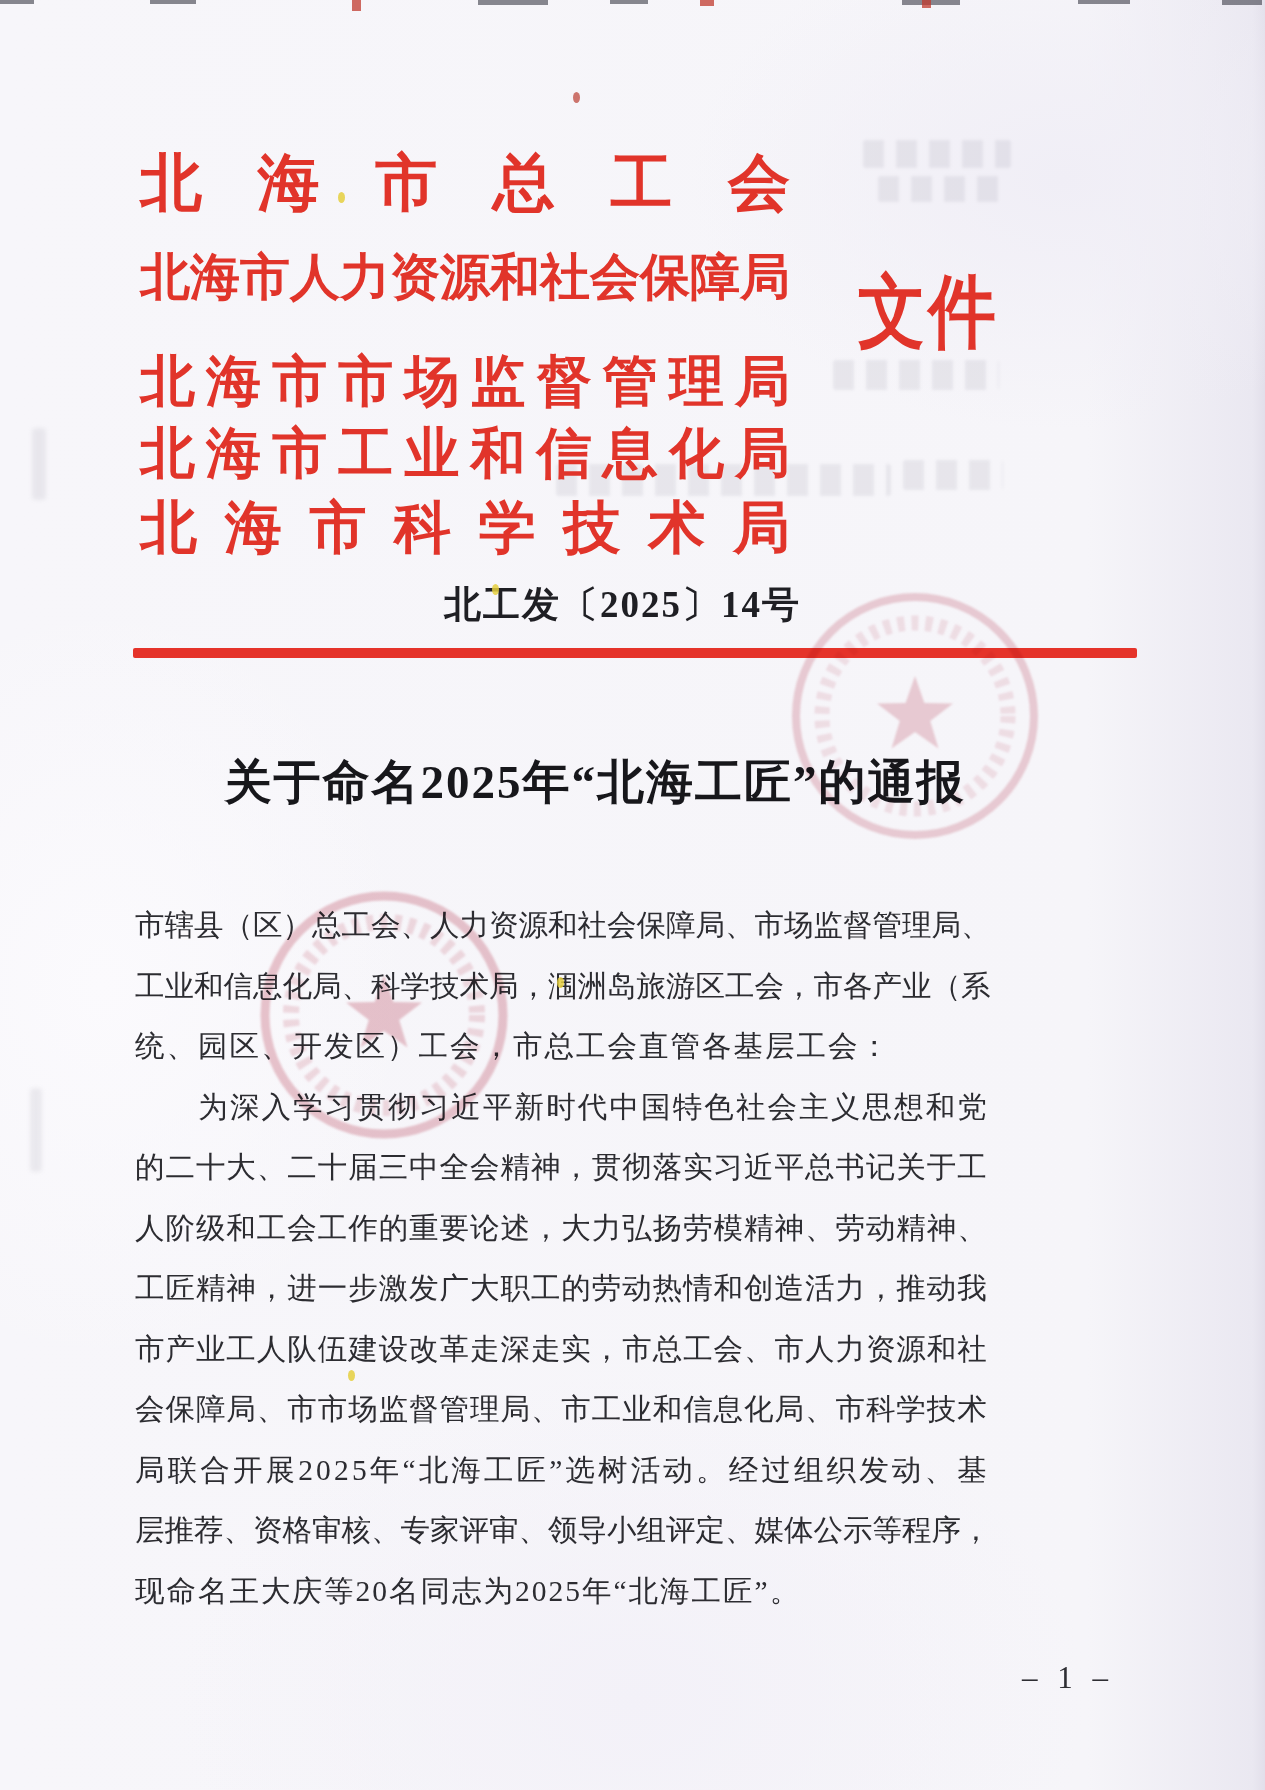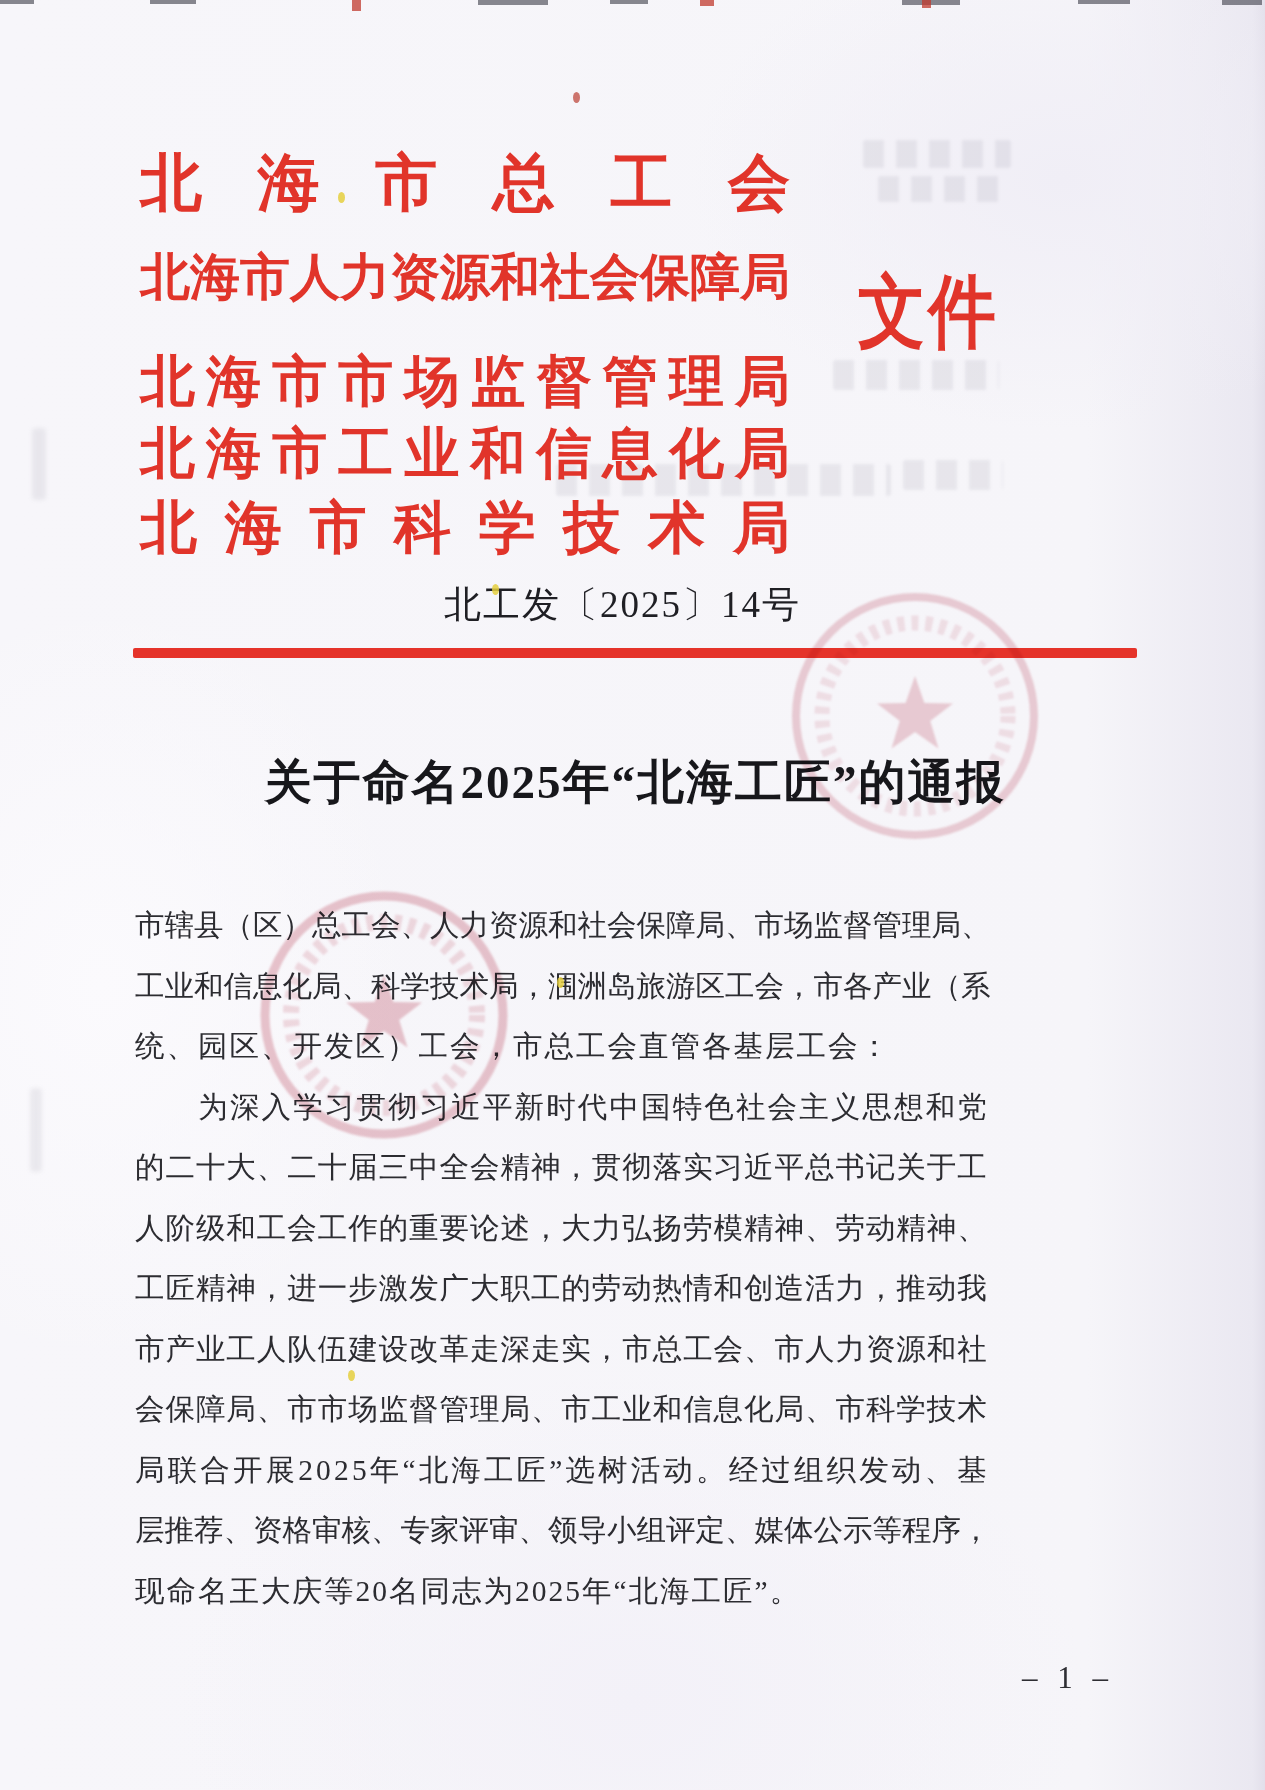--- a/index.html
+++ b/index.html
@@ -31,30 +31,31 @@
   .doc-type{
     position:absolute;left:858px;top:266px;
     font-size:80px;line-height:92px;font-weight:700;color:#e1342a;
     letter-spacing:4px;white-space:nowrap;
     transform:scaleX(.84);transform-origin:left top;
   }
   .doc-number{
     position:absolute;left:135px;top:583px;width:975px;
     text-align:center;font-size:37px;line-height:44px;color:#1f1f24;
     letter-spacing:2px;
+    font-weight:bold;
   }
   .red-rule{
     position:absolute;left:133px;top:648px;width:1004px;height:10px;
     background:#e5332a;border-radius:2px;
   }
   
   .doc-title{
     position:absolute;left:0;top:750px;width:1190px;
     text-align:center;font-size:47px;line-height:64px;font-weight:700;
-    color:#17171b;letter-spacing:2px;padding-left:40px;
+    color:#17171b;letter-spacing:2px;
   }
   
   .body-block{position:absolute;left:135px;top:895px;width:852px;}
   .body-line{
     width:852px;height:60.5px;
     font-size:29.5px;line-height:60.5px;color:#2c2c31;
     white-space:nowrap;
   }
   .body-line span{display:inline-block;}
   .body-line.justify{display:flex;justify-content:space-between;align-items:center;}

